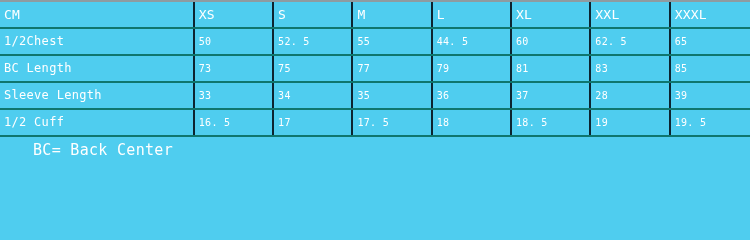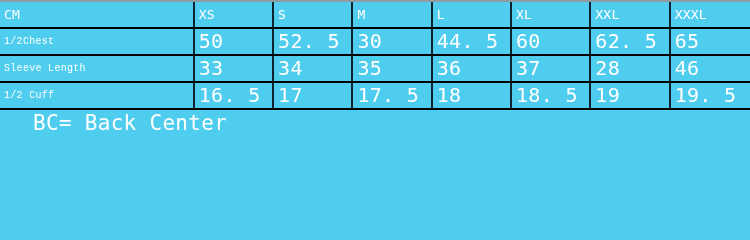--- a/index.html
+++ b/index.html
@@ -24,21 +24,21 @@
   }
 
   table.chart {
     width: 750px;
     border-collapse: collapse;
     table-layout: fixed;
     background: #4FCDEF;
   }
 
   table.chart td, table.chart th {
-    border-bottom: 2px solid #000000;
+    border-bottom: 2px solid #0f766e;
     border-right: 2px solid #0d2430;
     background: #4FCDEF;
     color: #ffffff;
     text-align: left;
     vertical-align: middle;
     padding: 0 0 0 4px;
     height: 25px;
     box-sizing: border-box;
     font-weight: normal;
     white-space: nowrap;
@@ -57,35 +57,34 @@
 
   
   tr.header-row th {
     font-size: 13px;
     line-height: 25px;
     letter-spacing: 0.2px;
   }
 
   
   tr.data-row td {
-    font-size: 20px;
+    font-size: 10px;
     line-height: 25px;
     letter-spacing: 0.3px;
   }
 
   tr.data-row td.row-label {
-    font-size: 10px;
-    font-family: Liberation Mono, monospace;
+    font-size: 12px;
   }
 
   
   tr.footer-row td {
     border-right: none;
     border-bottom: none;
-    font-size: 21px;
+    font-size: 15px;
     line-height: 26px;
     letter-spacing: 0.3px;
     height: 26px;
     padding-left: 33px;
   }
 </style>
 </head>
 <body>
 
 <div id="size-chart">
@@ -111,37 +110,47 @@
         <th>XXL</th>
         <th>XXXL</th>
       </tr>
     </thead>
     <tbody>
 
       <tr class="data-row">
         <td class="row-label">1/2Chest</td>
         <td>50</td>
         <td>52. 5</td>
-        <td>30</td>
+        <td>55</td>
         <td>44. 5</td>
         <td>60</td>
         <td>62. 5</td>
         <td>65</td>
       </tr>
 
+      <tr class="data-row">
+        <td class="row-label">BC Length</td>
+        <td>73</td>
+        <td>75</td>
+        <td>77</td>
+        <td>79</td>
+        <td>81</td>
+        <td>83</td>
+        <td>85</td>
+      </tr>
 
       <tr class="data-row">
         <td class="row-label">Sleeve Length</td>
         <td>33</td>
         <td>34</td>
         <td>35</td>
         <td>36</td>
         <td>37</td>
         <td>28</td>
-        <td>46</td>
+        <td>39</td>
       </tr>
 
 
       <tr class="data-row">
         <td class="row-label">1/2 Cuff</td>
         <td>16. 5</td>
         <td>17</td>
         <td>17. 5</td>
         <td>18</td>
         <td>18. 5</td>

